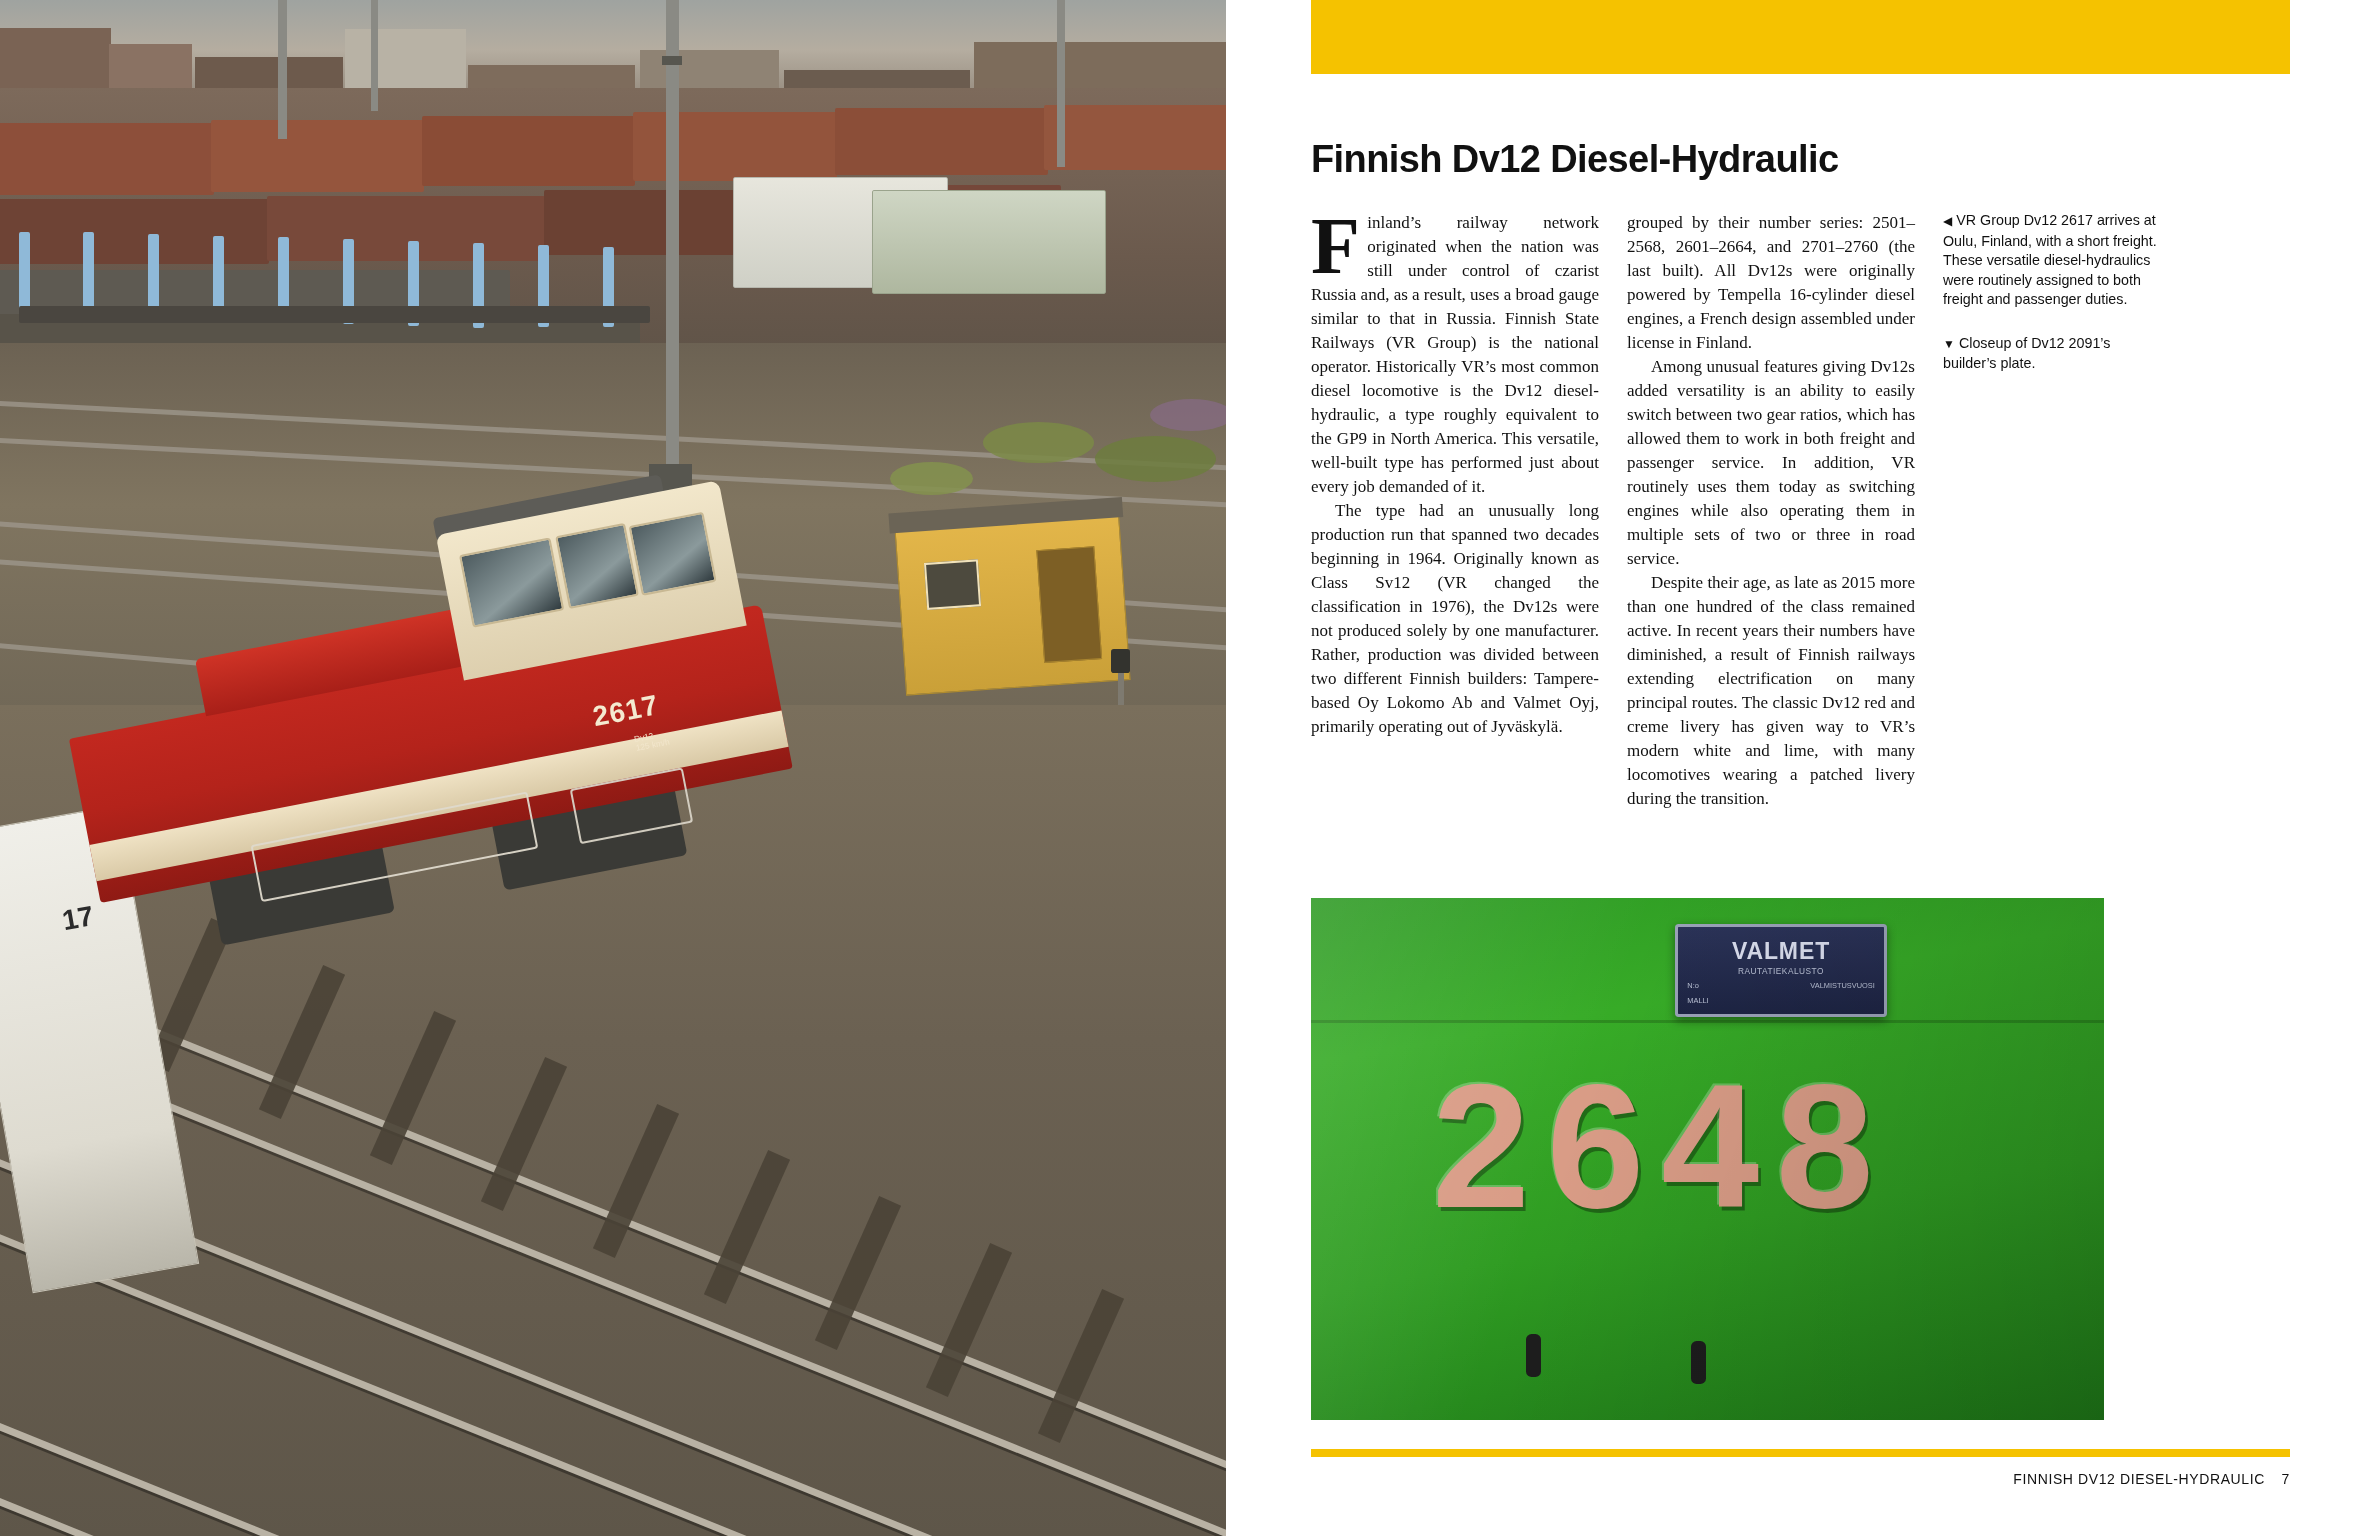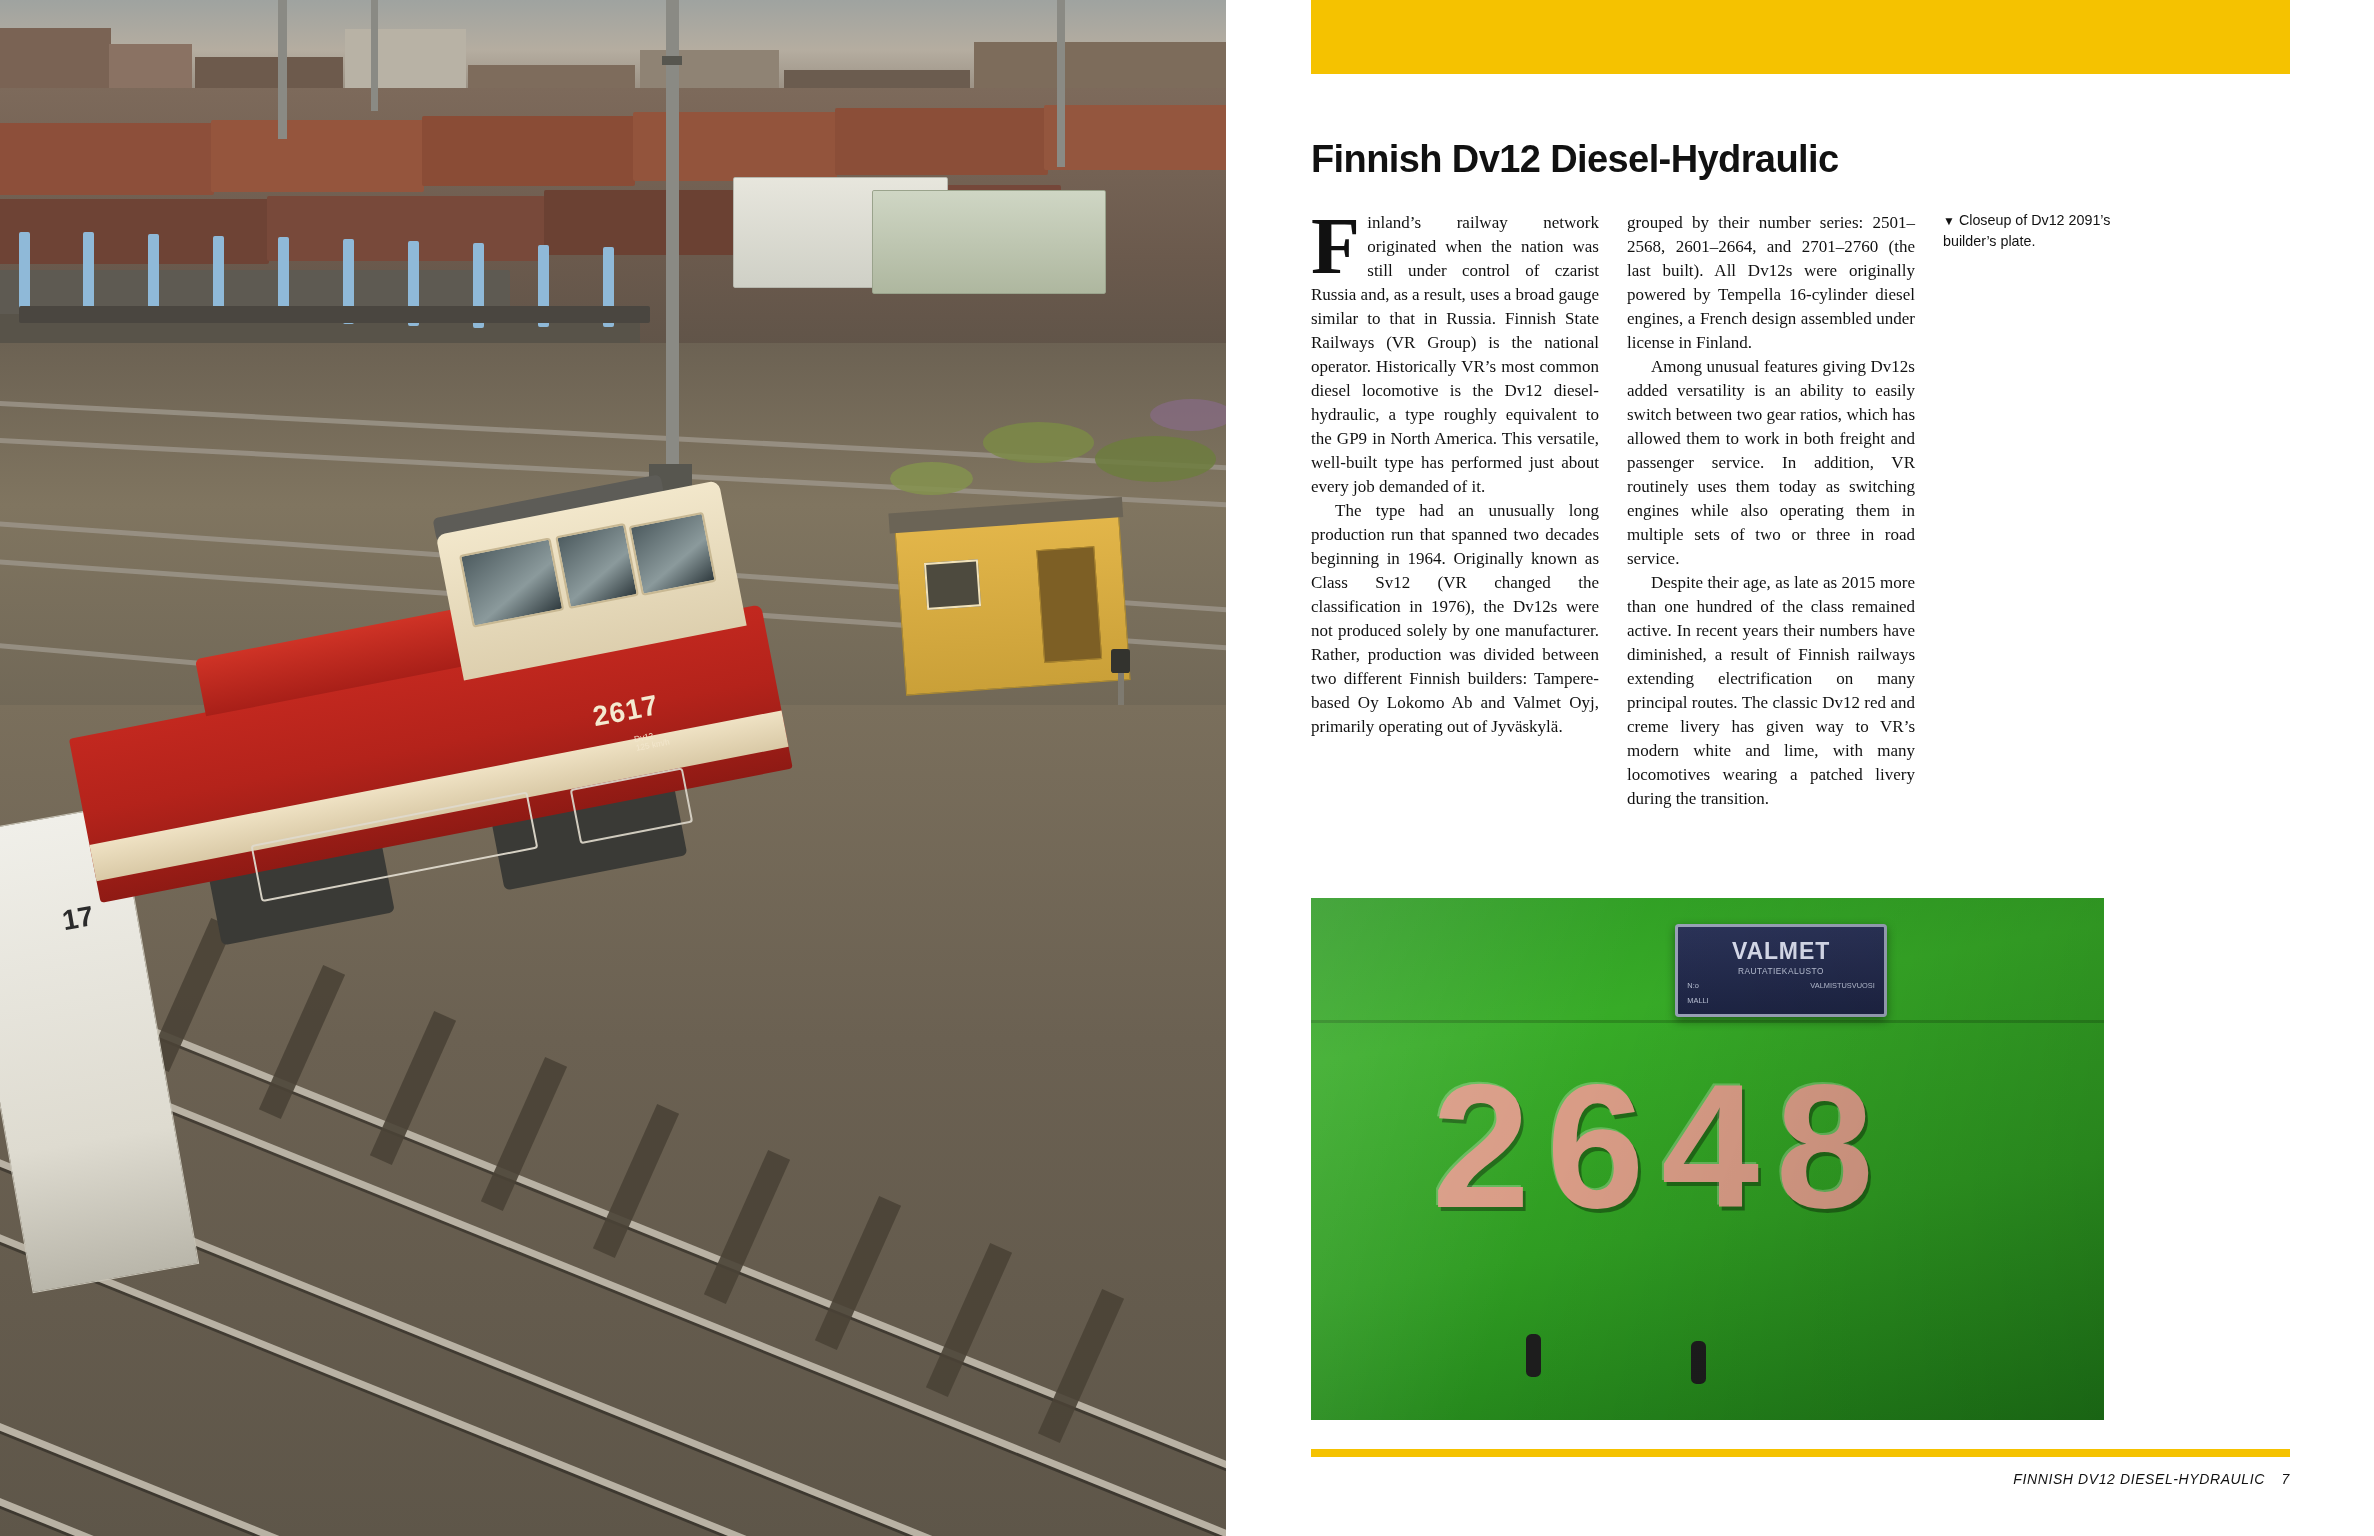--- a/index.html
+++ b/index.html
@@ -391,21 +391,20 @@
   }
   .footer {
     position: absolute;
     left: 85px; top: 1471px;
     width: 979px;
     text-align: right;
     font-family: "Liberation Sans", sans-serif;
     font-size: 14px;
     letter-spacing: 0.6px;
     color: #111;
-    font-style: italic;
   }
   .footer .pg { margin-left: 16.7px; }
 </style>
 </head>
 <body>
 
 <div class="spread">
 
   <div class="left-page">
     <div class="photo-train">
@@ -554,20 +553,21 @@
         <p>The type had an unusually long production run that spanned two decades beginning in 1964. Originally known as Class Sv12 (VR changed the classification in 1976), the Dv12s were not produced solely by one manufacturer. Rather, production was divided between two different Finnish builders: Tampere-based Oy Lokomo Ab and Valmet Oyj, primarily operating out of Jyväskylä.</p>
       </div>
 
       <div class="col">
         <p class="first">grouped by their number series: 2501–2568, 2601–2664, and 2701–2760 (the last built). All Dv12s were originally powered by Tempella 16-cylinder diesel engines, a French design assembled under license in Finland.</p>
         <p>Among unusual features giving Dv12s added versatility is an ability to easily switch between two gear ratios, which has allowed them to work in both freight and passenger service. In addition, VR routinely uses them today as switching engines while also operating them in multiple sets of two or three in road service.</p>
         <p>Despite their age, as late as 2015 more than one hundred of the class remained active. In recent years their numbers have diminished, a result of Finnish railways extending electrification on many principal routes. The classic Dv12 red and creme livery has given way to VR’s modern white and lime, with many locomotives wearing a patched livery during the transition.</p>
       </div>
 
       <div class="caption-col">
+        <p><span class="tri">◀</span> <span>VR Group Dv12 2617 arrives at Oulu, Finland, with a short freight. These versatile diesel-hydraulics were routinely assigned to both freight and passenger duties.</span></p>
         <p><span class="tri">▼</span> <span>Closeup of Dv12 2091’s builder’s plate.</span></p>
       </div>
     </div>
 
     <div class="plate-photo">
       <div class="plate-seam"></div>
 
       <div class="valmet-plate">
         <div class="valmet-title">VALMET</div>
         <div class="valmet-sub">RAUTATIEKALUSTO</div>

